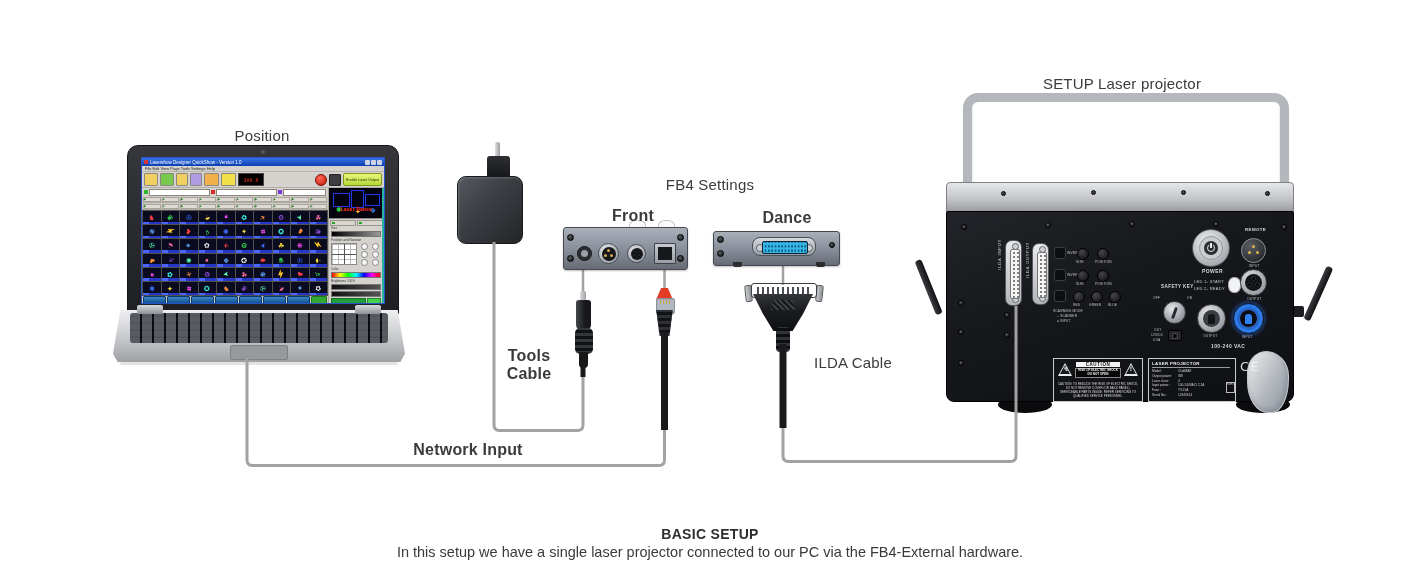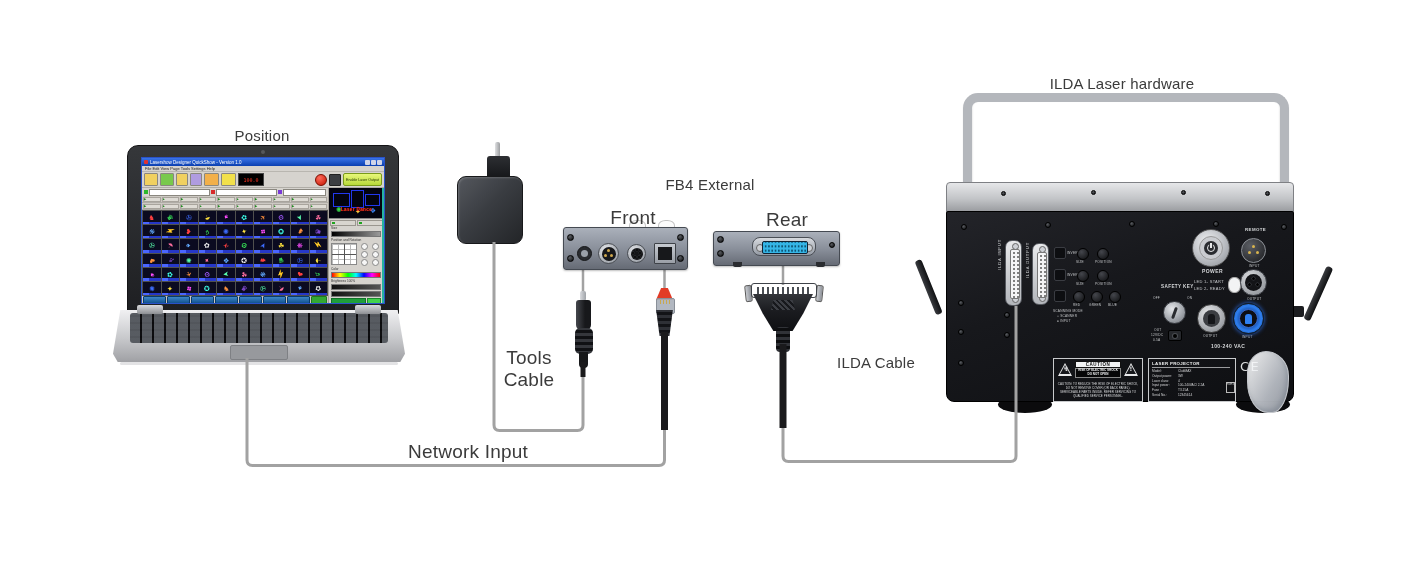--- a/index.html
+++ b/index.html
@@ -3,21 +3,21 @@
 <meta charset="utf-8">
 <style>
   html,body{margin:0;padding:0;background:#fff;}
   .canvas{position:relative;width:1418px;height:577px;background:#fff;overflow:hidden;
           font-family:"Liberation Sans",sans-serif;}
   svg.cables{position:absolute;left:0;top:0;pointer-events:none;}
   #backcables{z-index:1;} #frontcables{z-index:5;}
 
   .lbl{position:absolute;transform:translateX(-50%);color:#3b3b3b;white-space:nowrap;z-index:6;
        font-size:15px;letter-spacing:.2px;}
-  .lbl.small{font-size:19px;}
+  .lbl.small{font-size:16px;font-weight:bold;}
   .lbl.wrap{white-space:normal;text-align:center;line-height:1.15;}
   .caption{position:absolute;left:710px;transform:translateX(-50%);text-align:center;color:#2e2e2e;z-index:6;white-space:nowrap;}
   .caption b{font-size:14px;letter-spacing:.3px;}
   .caption span{font-size:14.5px;color:#3a3a3a;}
 
   
   .lt-lid{position:absolute;left:127px;top:145px;width:270px;height:167px;z-index:2;
           background:linear-gradient(180deg,#35373a,#1e1f22);border-radius:11px 11px 0 0;
           border:1px solid #141416;}
   .lt-cam{position:absolute;left:50%;top:4px;width:4px;height:4px;margin-left:-2px;border-radius:50%;background:#55585c;}
@@ -774,22 +774,26 @@
           <span>12345614</span>
       </div>
     </div>
 
     <span class="cemark" style="left:293px;top:147px">CE</span>
     <div class="rohs" style="left:279px;top:170px">RoHS</div>
   </div>
   <div class="clearknob"></div>
 
   <div class="lbl" style="left:262px;top:127px">Position</div>
-  <div class="lbl" style="left:710px;top:176px">FB4 External</div>
+  <div class="lbl" style="left:710px;top:176px">FB4 Settings</div>
   <div class="lbl small" style="left:633px;top:207px">Front</div>
-  <div class="lbl small" style="left:787px;top:209px">Rear</div>
+  <div class="lbl small" style="left:787px;top:209px">Dance</div>
   <div class="lbl small wrap" style="left:529px;top:347px;width:58px">Tools Cable</div>
   <div class="lbl small" style="left:468px;top:441px">Network Input</div>
-  <div class="lbl" style="left:876px;top:354px">ILDA Cable</div>
-  <div class="lbl" style="left:1122px;top:75px">ILDA Laser hardware</div>
-
+  <div class="lbl" style="left:853px;top:354px">ILDA Cable</div>
+  <div class="lbl" style="left:1122px;top:75px">SETUP Laser projector</div>
+
+  <div class="caption" style="top:525px">
+    <b>BASIC SETUP</b><br>
+    <span>In this setup we have a single laser projector connected to our PC via the FB4-External hardware.</span>
+  </div>
 
 </div>
 
 </body></html>

